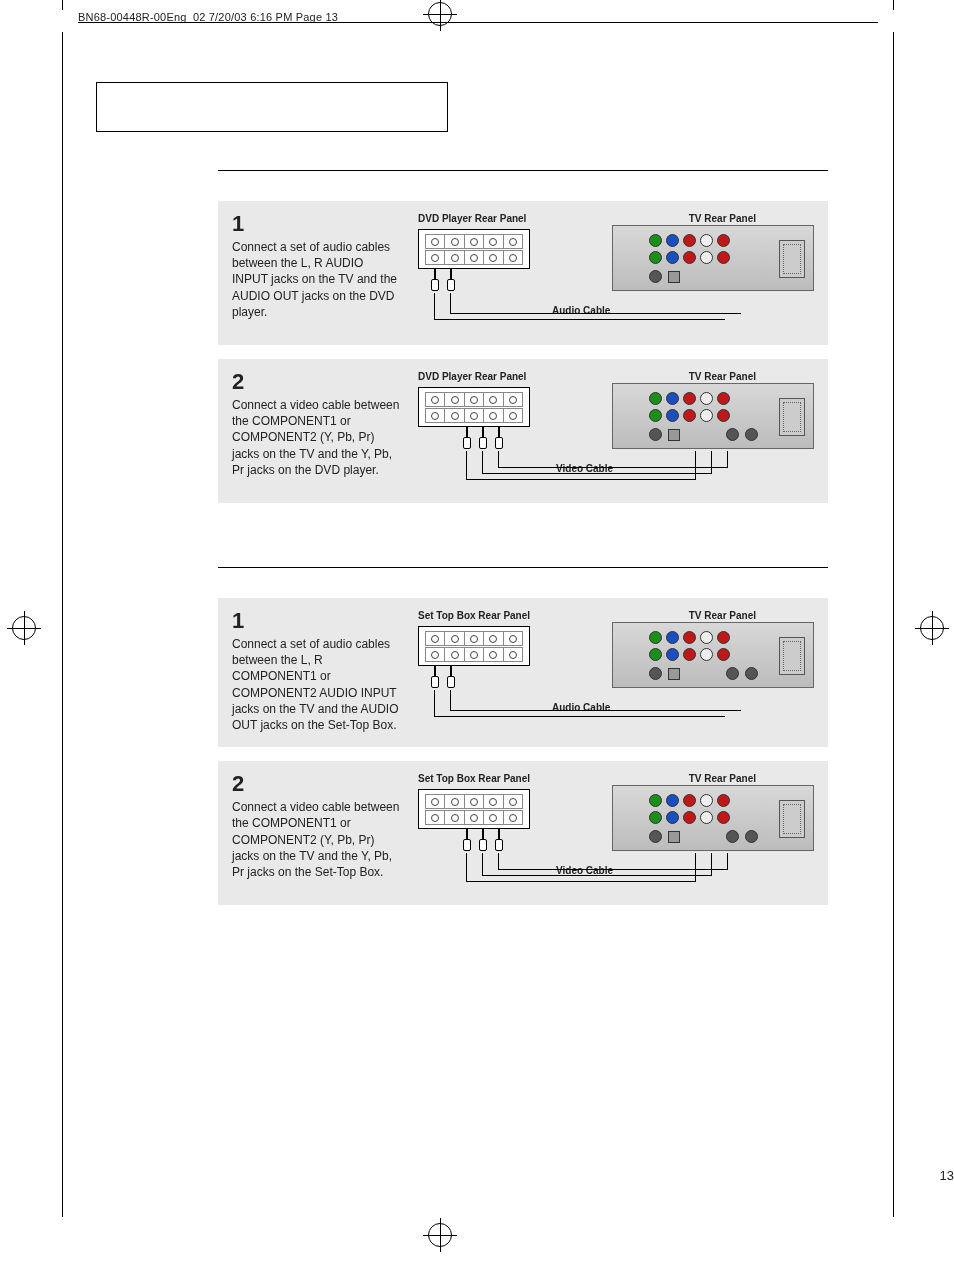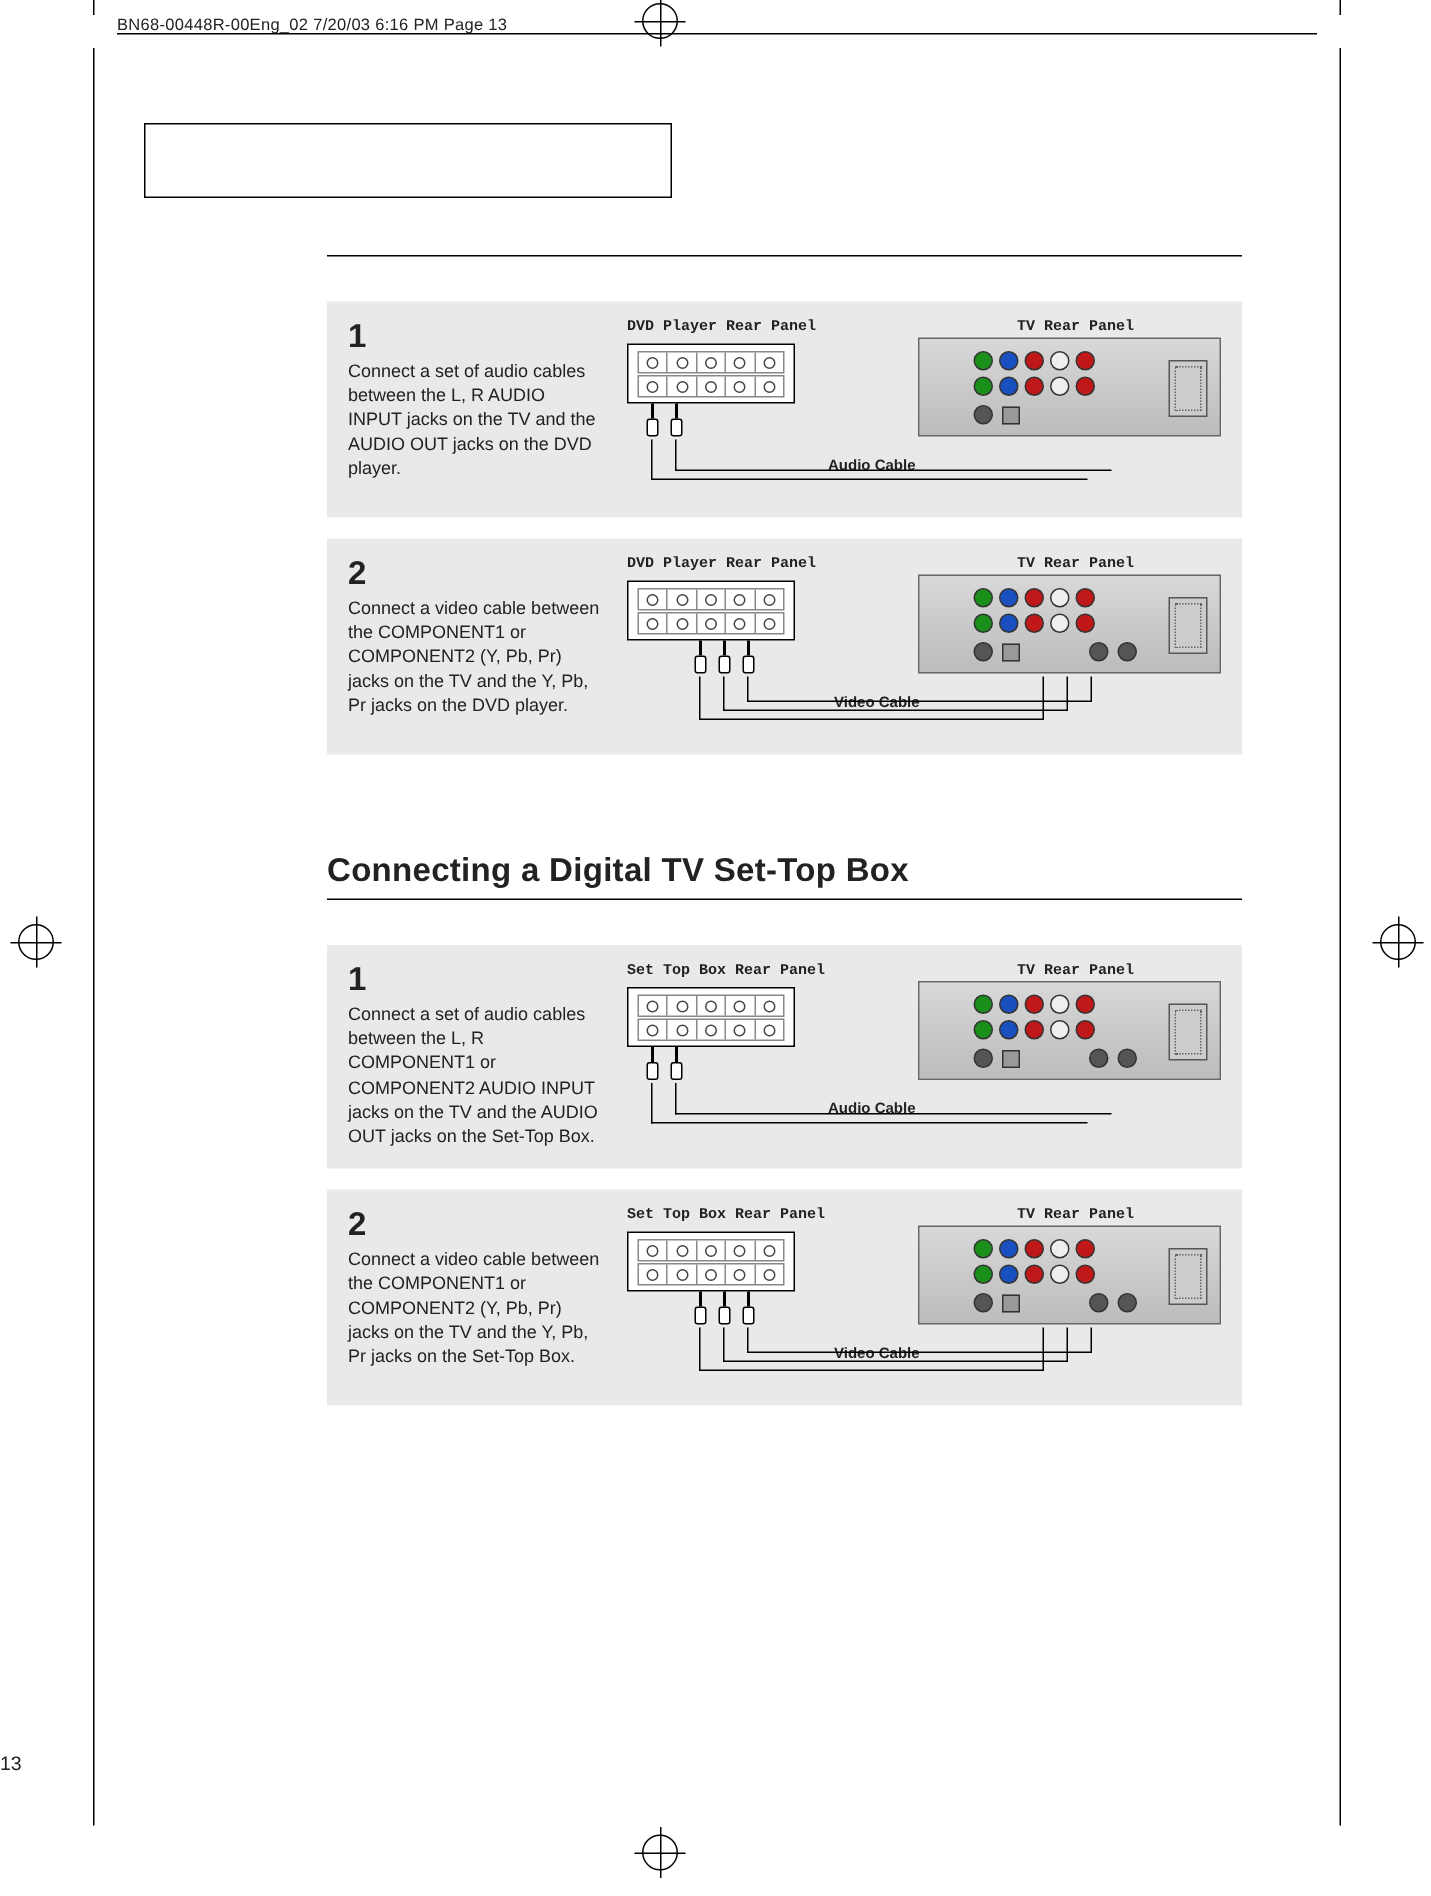--- a/index.html
+++ b/index.html
@@ -16,21 +16,21 @@
   .side-rule-r{position:absolute;right:60px;top:32px;bottom:36px;width:1px;background:#000;}
   .blank-box{position:absolute;left:96px;top:82px;width:350px;height:48px;border:1px solid #000;}
   .content{position:absolute;left:218px;top:170px;width:610px;}
   h2{font-size:22px;font-weight:bold;margin:0 0 6px 0;letter-spacing:0.2px;}
   .rule{height:1px;background:#000;margin-bottom:30px;}
   .step{background:#e9e9e9;display:flex;align-items:flex-start;padding:12px 14px 14px 14px;margin-bottom:14px;}
   .step-text{width:170px;flex:none;}
   .step-num{font-size:22px;font-weight:bold;line-height:1;margin-bottom:4px;}
   .step-body{font-size:12px;line-height:1.35;}
   .diagram{flex:1;margin-left:10px;position:relative;height:118px;}
-  .panel-label{position:absolute;font-size:10px;font-weight:bold;font-family:Liberation Mono, monospace;}
+  .panel-label{position:absolute;font-size:10px;font-weight:bold;}
   .dvd-panel{position:absolute;left:6px;top:16px;width:110px;height:38px;background:#fff;border:1px solid #000;}
   .dvd-panel .row{position:absolute;left:6px;right:6px;height:13px;border:1px solid #888;display:flex;}
   .dvd-panel .row.top{top:4px;}
   .dvd-panel .row.bot{top:20px;}
   .jack{flex:1;border-left:1px solid #888;display:flex;align-items:center;justify-content:center;}
   .jack:first-child{border-left:none;}
   .jack i{width:6px;height:6px;border:1px solid #444;border-radius:50%;display:block;}
   .plug{position:absolute;width:10px;height:24px;}
   .plug:before{content:"";position:absolute;left:4px;top:0;width:2px;height:10px;background:#000;}
   .plug:after{content:"";position:absolute;left:1px;top:10px;width:8px;height:12px;border:1px solid #000;background:#fff;border-radius:2px;box-sizing:border-box;}
@@ -43,21 +43,21 @@
   .blue{background:#1a4fbf;}
   .red{background:#c01818;}
   .white{background:#eee;}
   .grey{background:#555;}
   .tv-extra{position:absolute;left:36px;top:44px;display:flex;gap:6px;align-items:center;}
   .sq{width:12px;height:12px;border:1px solid #333;background:#999;box-sizing:border-box;}
   .dvi{position:absolute;right:8px;top:14px;width:24px;height:36px;border:1px solid #555;background:#ccc;}
   .dvi:before{content:"";position:absolute;left:3px;top:3px;right:3px;bottom:3px;border:1px dotted #666;}
   .wire{position:absolute;border:1px solid #000;border-top:none;}
   .section-gap{height:50px;}
-  .page-num{position:absolute;left:0;right:0;bottom:70px;text-align:left;font-size:13px;}
+  .page-num{position:absolute;left:0;right:0;bottom:70px;text-align:right;font-size:13px;}
 </style>
 </head>
 <body>
 
 <div class="page">
 
   <div class="header-line">BN68-00448R-00Eng_02  7/20/03 6:16 PM  Page 13</div>
   <div class="header-sep"></div>
   <div class="side-rule-l"></div>
   <div class="side-rule-r"></div>
@@ -226,21 +226,20 @@
               <span class="dot grey" style="margin-left:40px"></span>
               <span class="dot grey"></span>
             </div>
           <div class="dvi"></div>
         </div>
       </div>
     </div>
 
     <div class="section-gap"></div>
 
-    <h2>Connecting a Digital TV Set-Top Box</h2>
     <div class="rule"></div>
 
     <div class="step">
       <div class="step-text">
         <div class="step-num">1</div>
         <div class="step-body">Connect a set of audio cables between the L, R COMPONENT1 or COMPONENT2 AUDIO INPUT jacks on the TV and the AUDIO OUT jacks on the Set-Top Box.</div>
       </div>
       <div class="diagram">
         <div class="panel-label" style="left:6px;top:0;">Set Top Box Rear Panel</div>
         <div class="dvd-panel">

